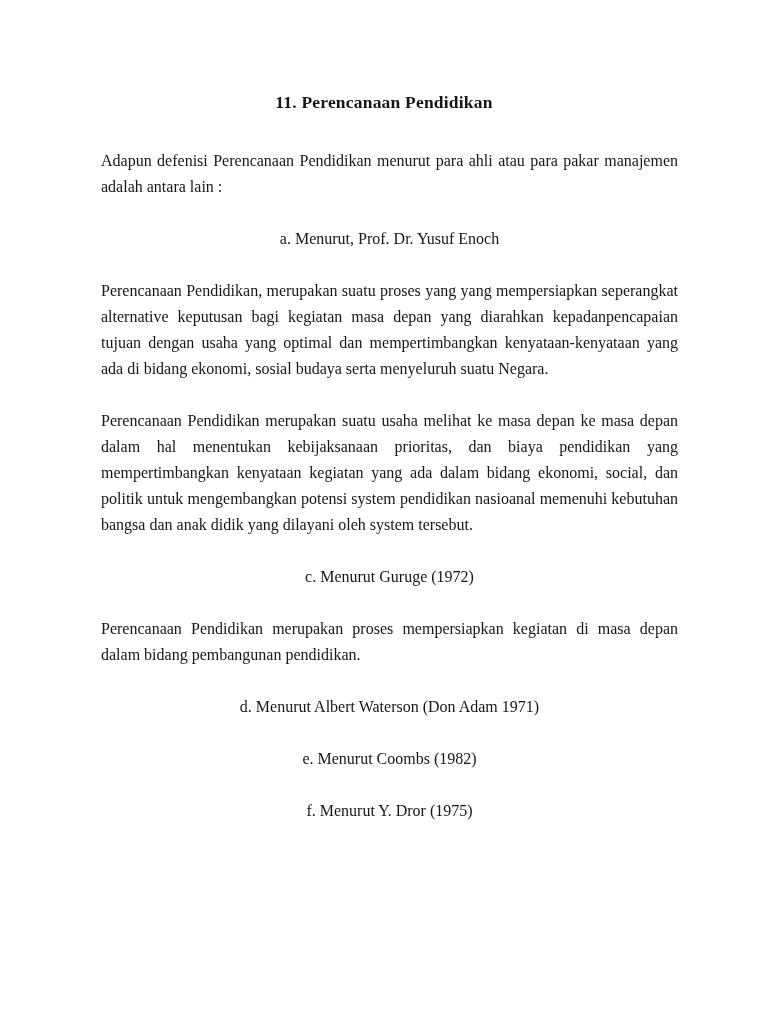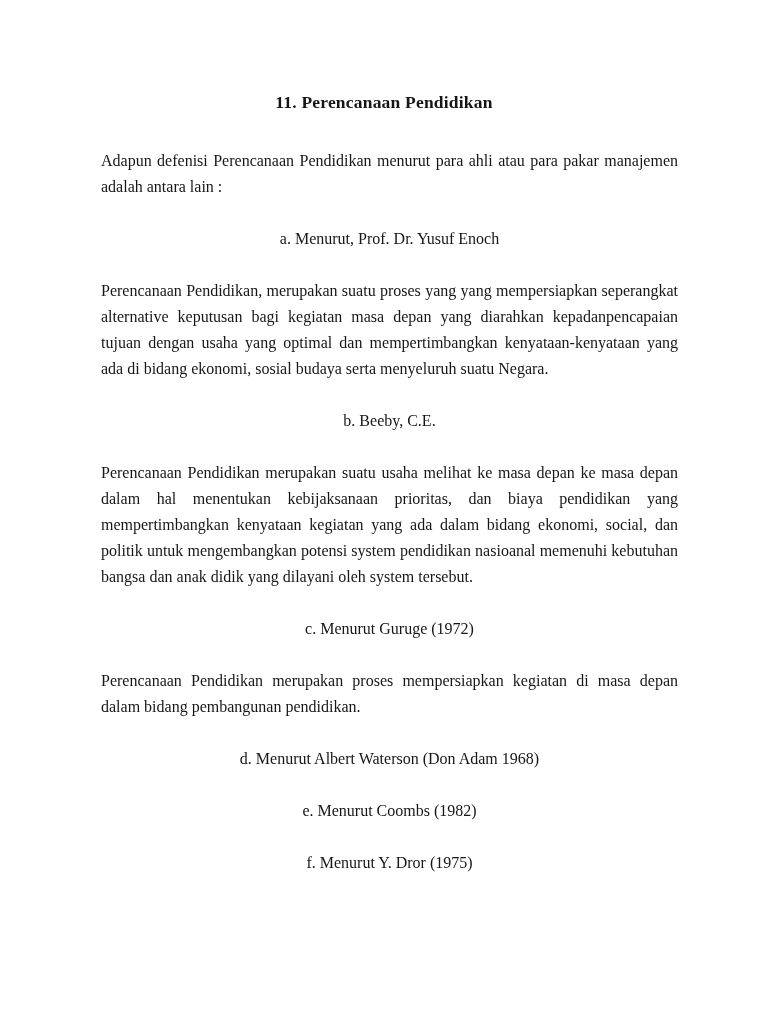--- a/index.html
+++ b/index.html
@@ -52,29 +52,28 @@
 <div class="page">
 
   <h1 class="doc-title">11. Perencanaan Pendidikan</h1>
 
   <p class="block paragraph">Adapun defenisi Perencanaan Pendidikan menurut para ahli atau para pakar manajemen adalah antara lain :</p>
 
   <p class="block heading">a. Menurut, Prof. Dr. Yusuf Enoch</p>
 
   <p class="block paragraph">Perencanaan Pendidikan, merupakan suatu proses yang yang mempersiapkan seperangkat alternative keputusan bagi kegiatan masa depan yang diarahkan kepadanpencapaian tujuan dengan usaha yang optimal dan mempertimbangkan kenyataan-kenyataan yang ada di bidang ekonomi, sosial budaya serta menyeluruh suatu Negara.</p>
 
-  <p class="block heading">b. Beeby, C.E.</p>
 
   <p class="block paragraph">Perencanaan Pendidikan merupakan suatu usaha melihat ke masa depan ke masa depan dalam hal menentukan kebijaksanaan prioritas, dan biaya pendidikan yang mempertimbangkan kenyataan kegiatan yang ada dalam bidang ekonomi, social, dan politik untuk mengembangkan potensi system pendidikan nasioanal memenuhi kebutuhan bangsa dan anak didik yang dilayani oleh system tersebut.</p>
 
   <p class="block heading">c. Menurut Guruge (1972)</p>
 
   <p class="block paragraph">Perencanaan Pendidikan merupakan proses mempersiapkan kegiatan di masa depan dalam bidang pembangunan pendidikan.</p>
 
-  <p class="block heading">d. Menurut Albert Waterson (Don Adam 1968)</p>
+  <p class="block heading">d. Menurut Albert Waterson (Don Adam 1971)</p>
 
 
   <p class="block heading">e. Menurut Coombs (1982)</p>
 
 
   <p class="block heading last">f. Menurut Y. Dror (1975)</p>
 
 </div>
 
 </body></html>

